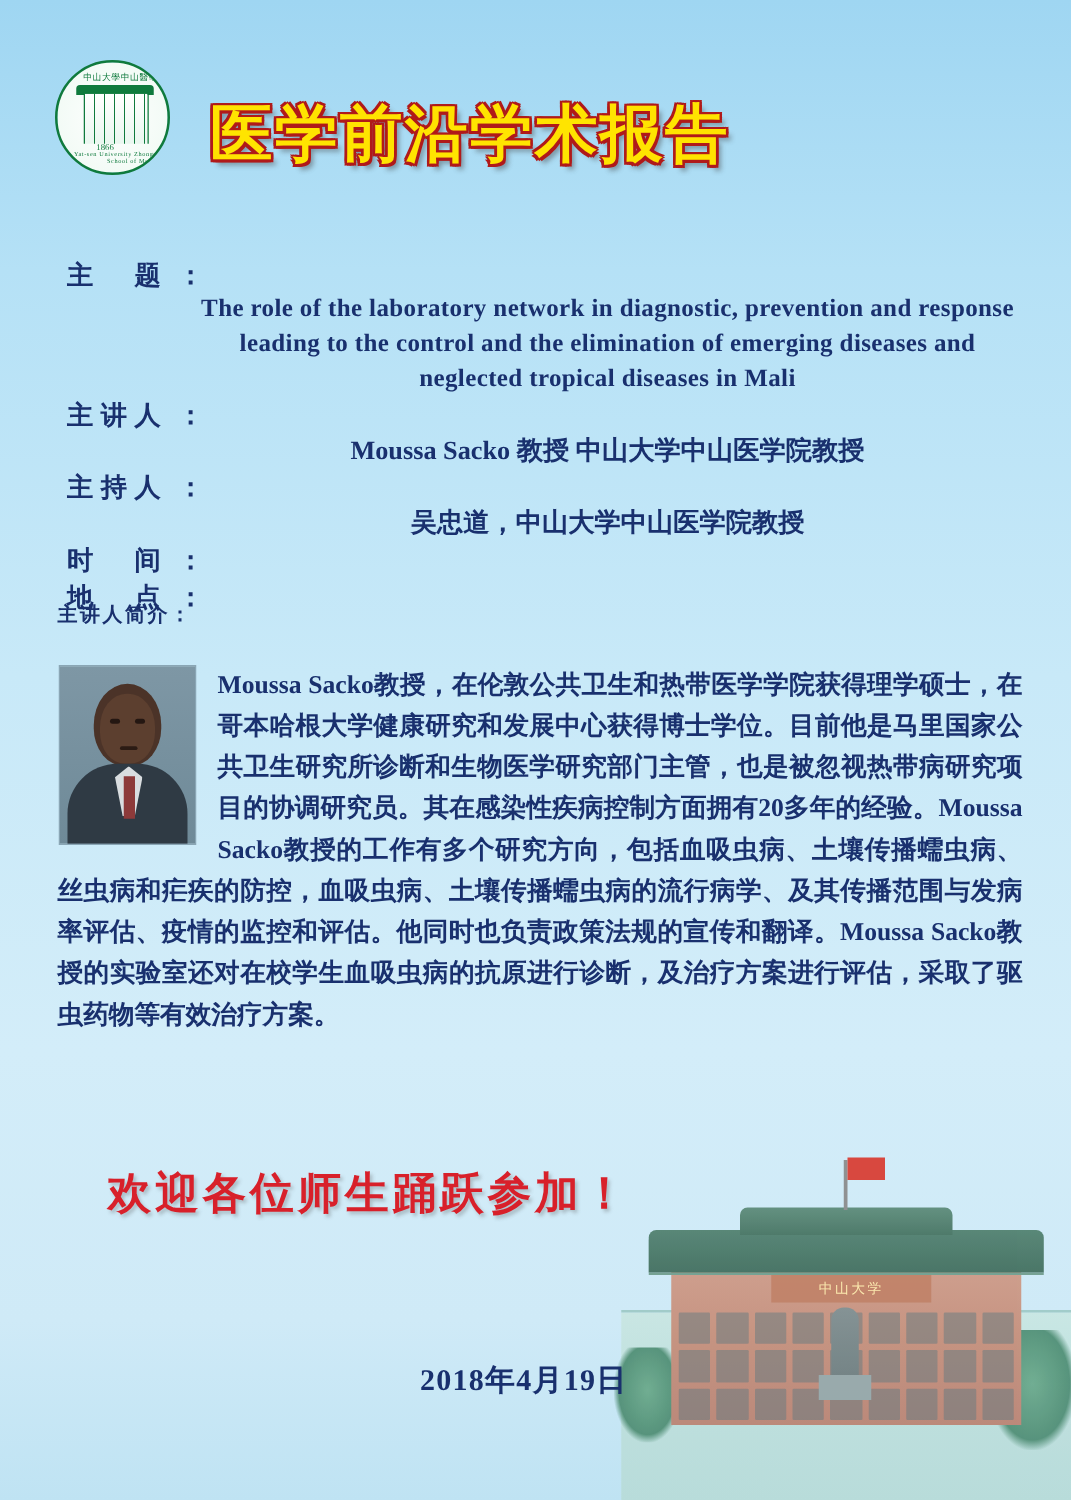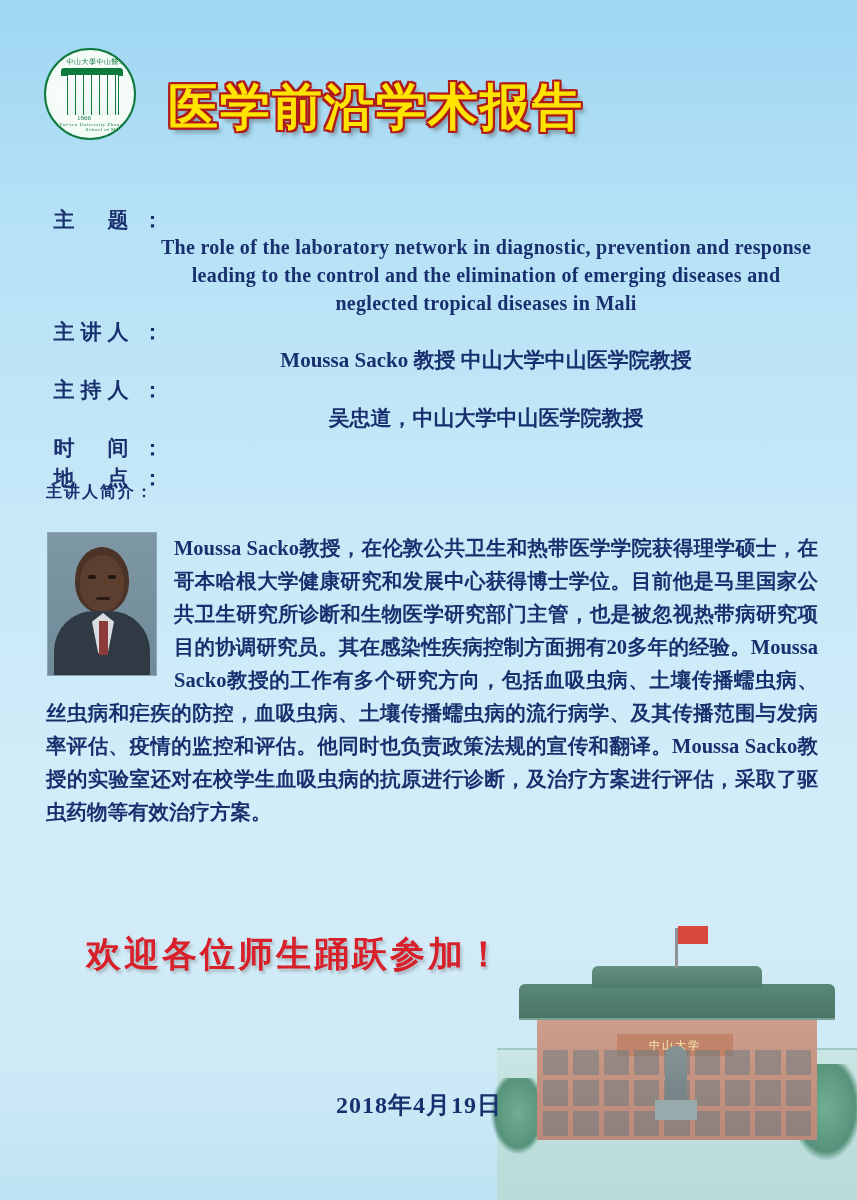--- a/index.html
+++ b/index.html
@@ -64,22 +64,22 @@
     background: #8a8a8a;
   }
   .bld-flag {
     position: absolute;
     left: 181px; bottom: 256px;
     width: 30px; height: 18px;
     background: #d93b30;
   }
   .bld-sign {
     position: absolute;
-    left: 120px; bottom: 144px;
-    width: 116px; height: 22px;
+    left: 120px; bottom: 158px;
+    width: 128px; height: 22px;
     background: rgba(190,120,90,0.85);
     color: #ffe9a8;
     font-size: 11px;
     line-height: 22px;
     text-align: center;
     letter-spacing: 2px;
   }
   .bld-windows {
     position: absolute;
     left: 46px; bottom: 64px;

